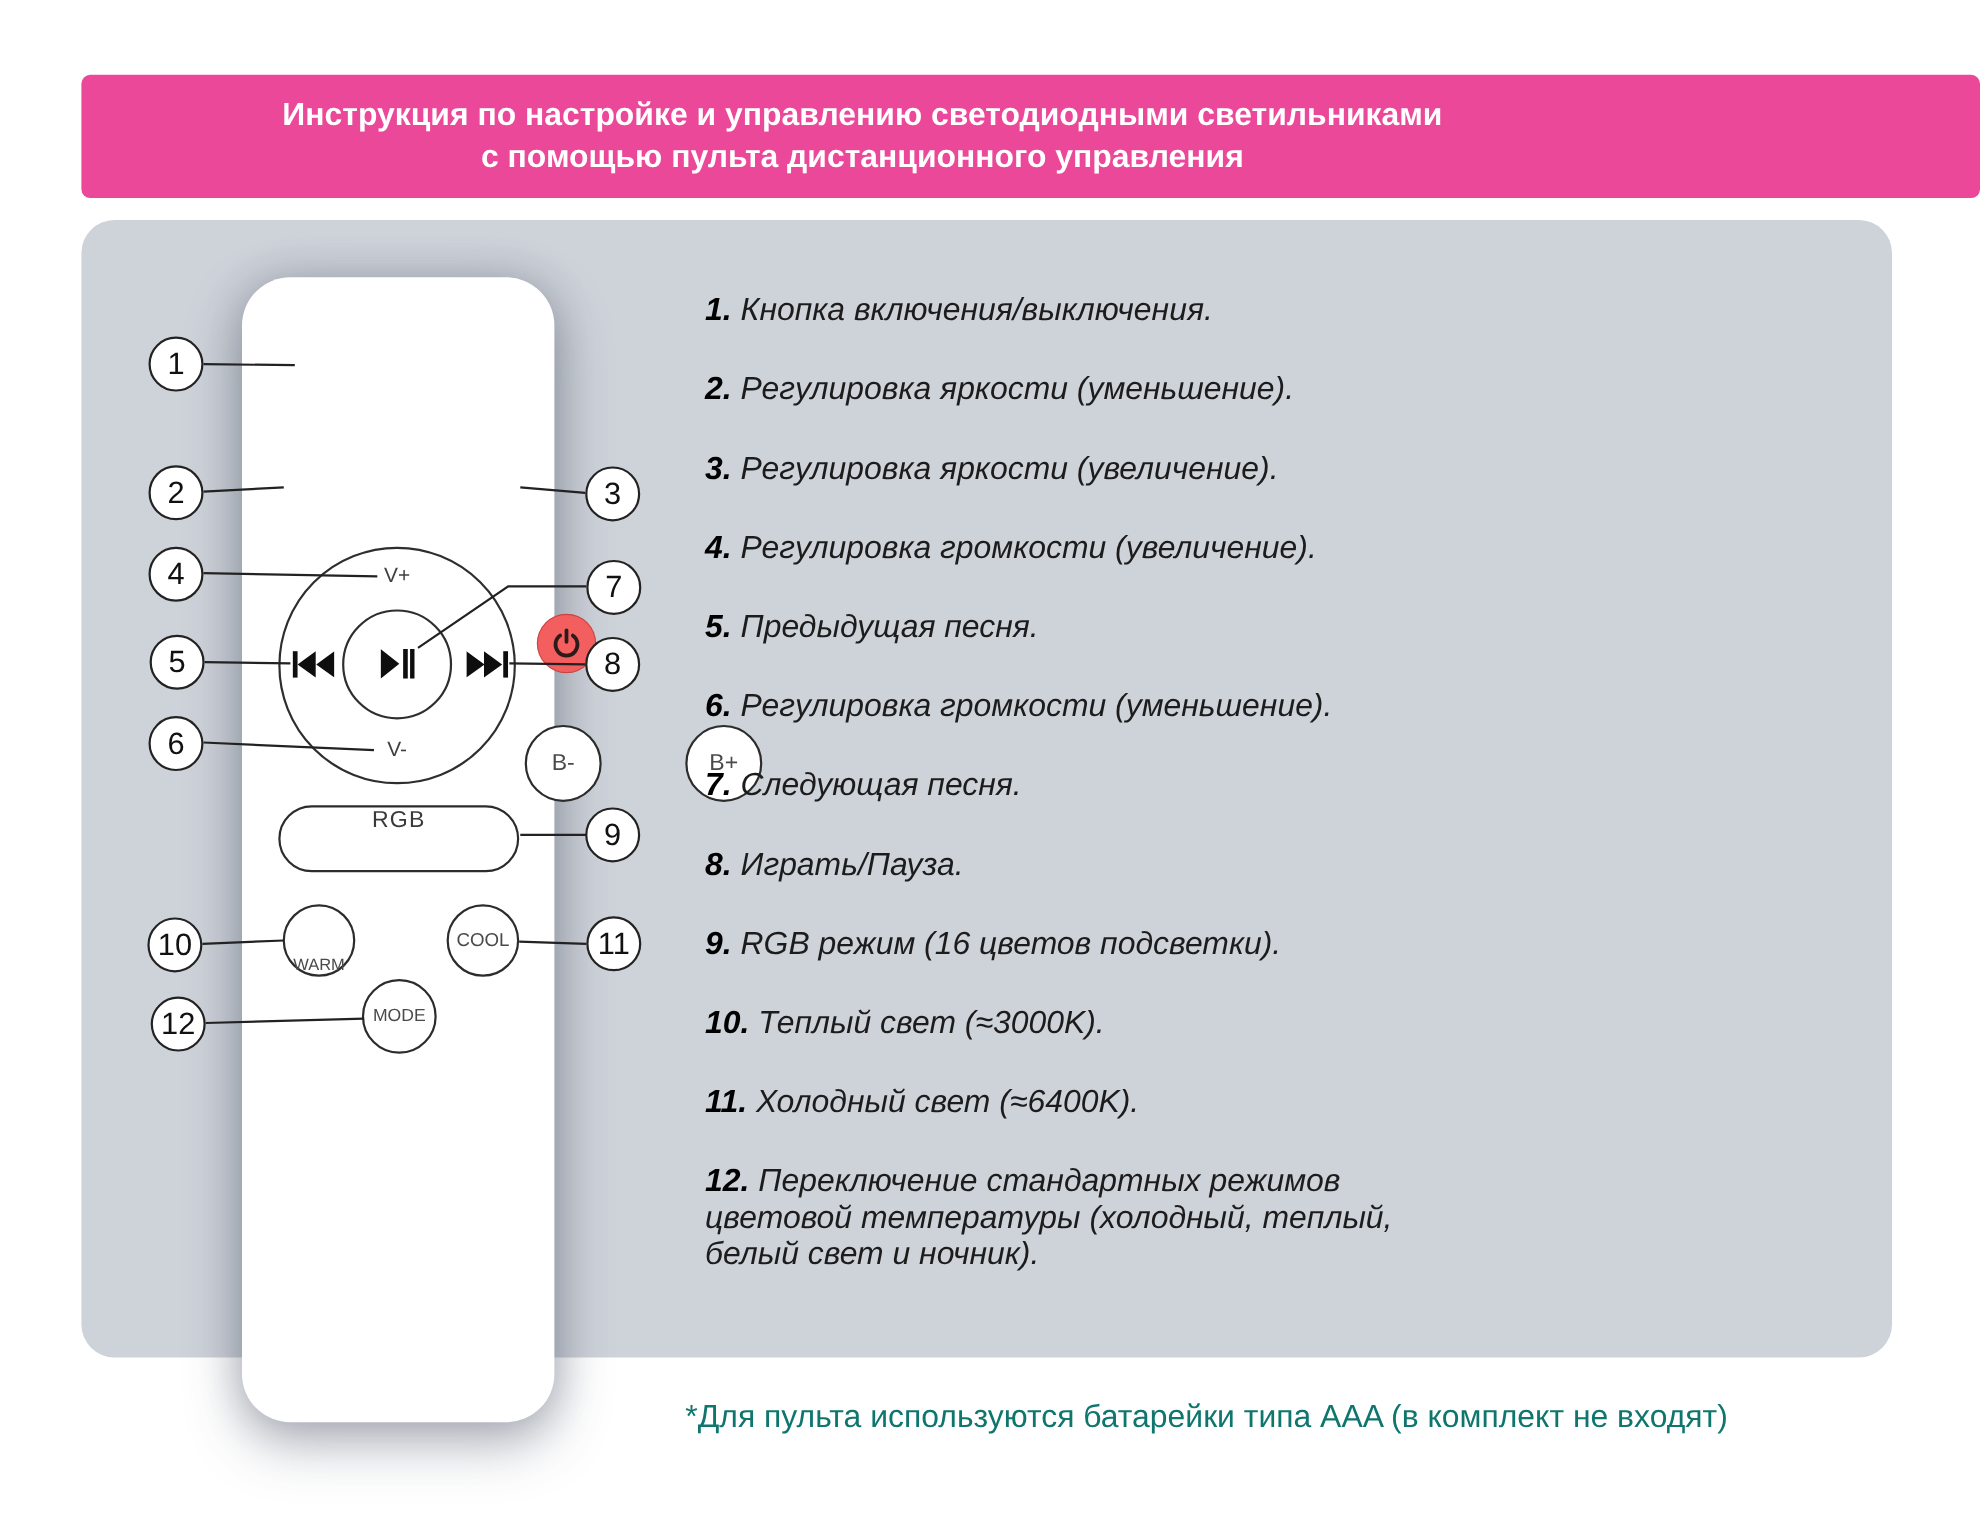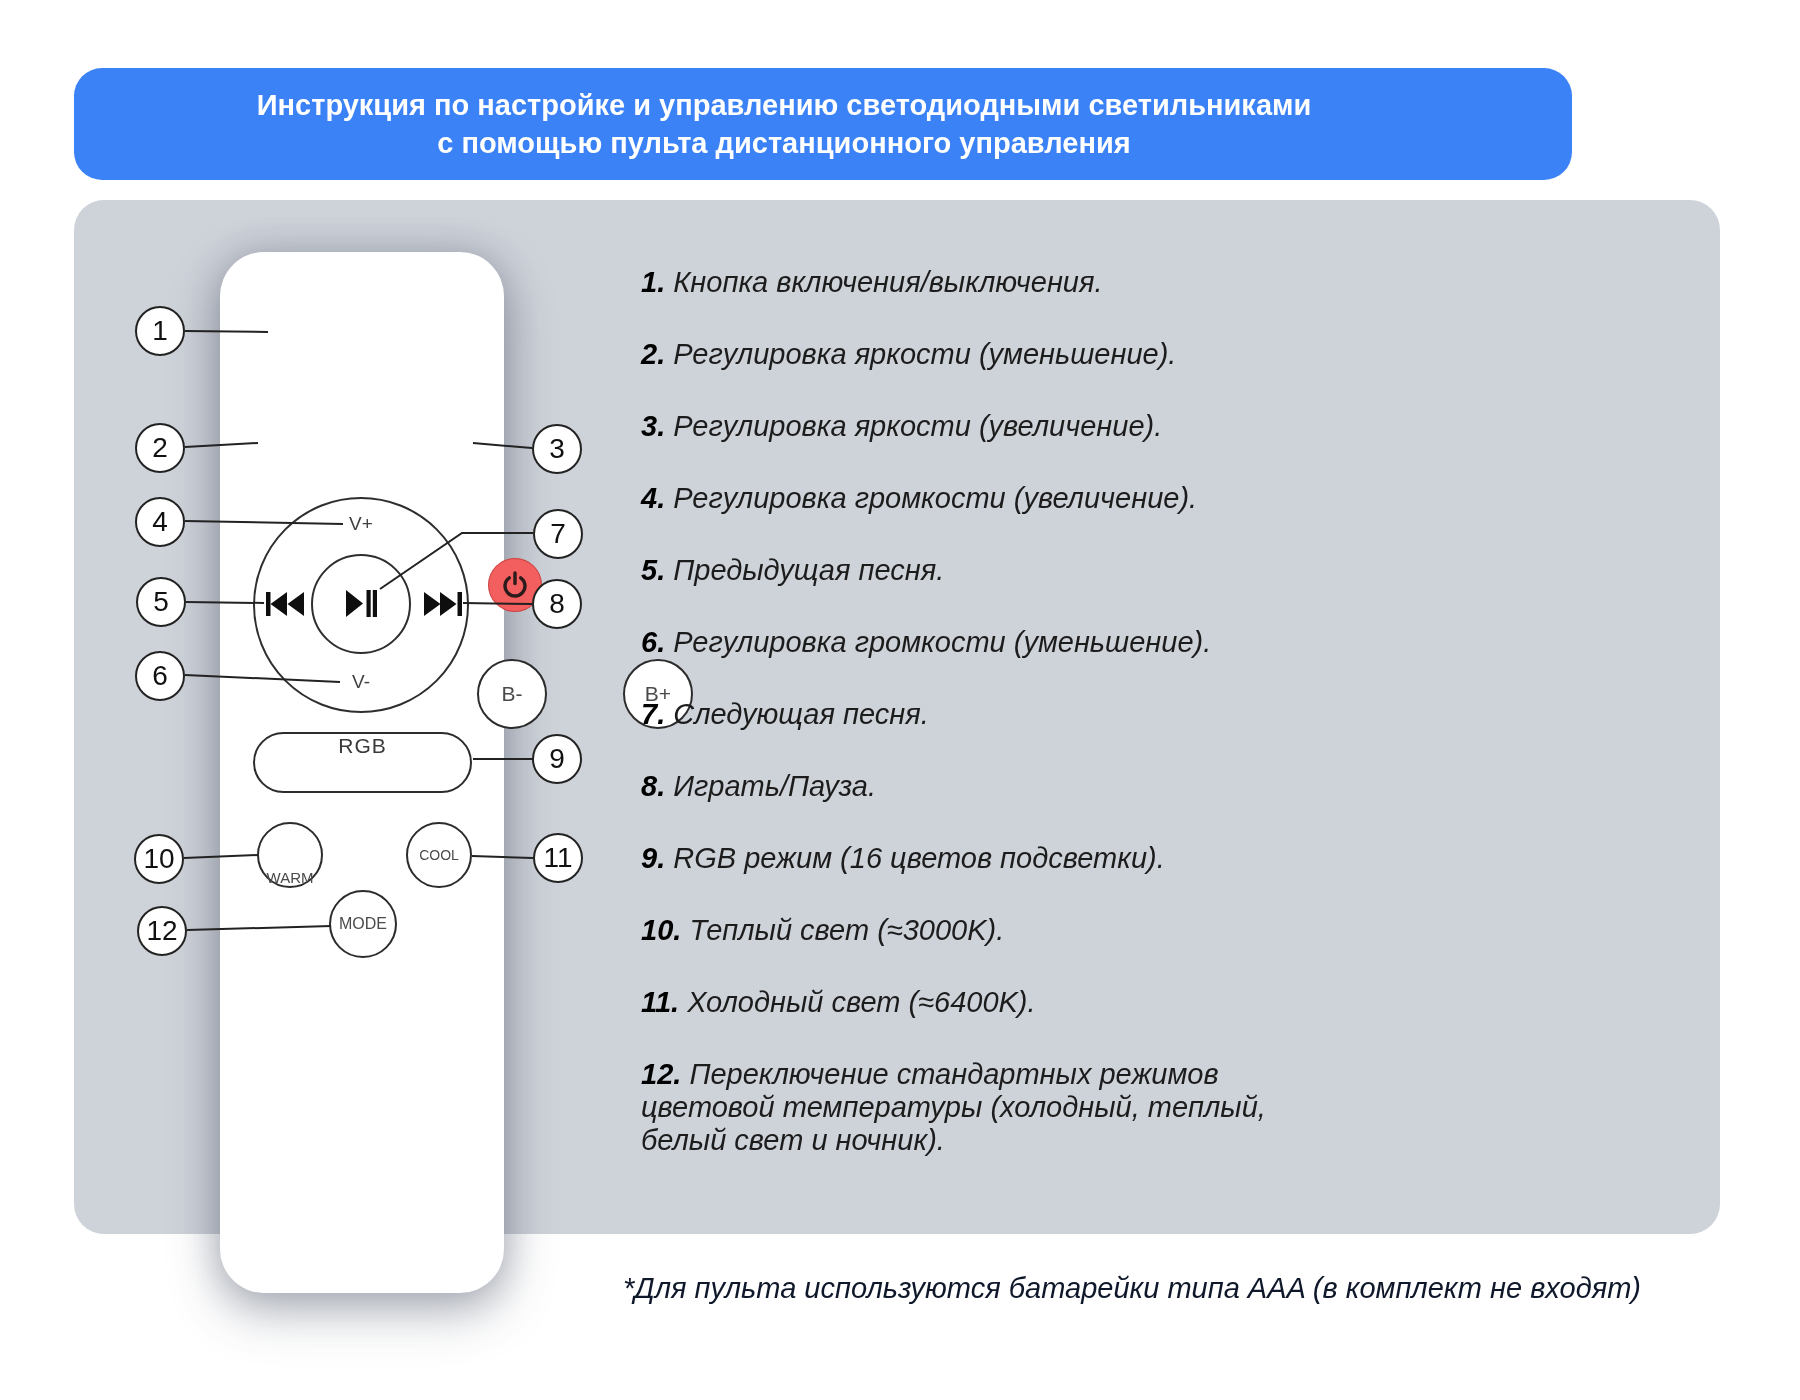--- a/index.html
+++ b/index.html
@@ -2,22 +2,22 @@
 <html><head>
 <meta charset="utf-8">
 <style>
   html,body{margin:0;padding:0;}
   body{
     width:1800px;height:1400px;position:relative;background:#ffffff;
     font-family:"Liberation Sans", sans-serif;overflow:hidden;
   }
   
   .banner{
-    position:absolute;left:74px;top:68px;width:1498px;height:112px;
-    background:#3b82f6;border-radius:28px;
+    position:absolute;left:74px;top:68px;width:1726px;height:112px;
+    background:#ec4899;border-radius:8px;
     display:flex;align-items:center;
   }
   .banner-text{
     width:1420px;text-align:center;color:#ffffff;
     font-size:29px;font-weight:bold;line-height:38px;
   }
   
   .panel{
     position:absolute;left:74px;top:200px;width:1646px;height:1034px;
     background:#ced2d9;border-radius:30px;
@@ -55,41 +55,41 @@
   .v-plus{top:513px;}
   .v-minus{top:671px;}
   .media{position:absolute;z-index:3;display:block;}
   .rgb{
     position:absolute;left:253px;top:732px;width:219px;height:61px;
     border:2px solid #2c2c2c;border-radius:31px;box-sizing:border-box;
     display:flex;justify-content:center;
     font-size:21px;letter-spacing:1px;color:#3a3a3a;background:#fff;
   }
   .warm{left:257px;top:822px;width:66px;height:66px;font-size:15px;}
-  .cool{left:406px;top:822px;width:66px;height:66px;font-size:14px;}
+  .cool{left:406px;top:822px;width:66px;height:66px;font-size:17px;}
   .mode{left:329px;top:890px;width:68px;height:68px;font-size:16px;}
   
   .callout{
     position:absolute;width:50px;height:50px;border-radius:50%;
     background:#ffffff;border:2px solid #222;box-sizing:border-box;
     display:flex;align-items:center;justify-content:center;
     font-size:28px;color:#111;z-index:6;
   }
   .lines{position:absolute;left:0;top:0;z-index:5;pointer-events:none;}
   
   .ins{
     position:absolute;left:641px;top:266px;width:760px;z-index:3;
     font-size:29px;line-height:33px;color:#1c1c1c;
   }
   .ins-item{margin:0 0 39px 0;font-style:italic;}
   .ins-item b{font-weight:bold;color:#000;}
   .ins-item span{white-space:pre-line;}
   
   .footnote{
-    position:absolute;left:623px;top:1272px;font-size:29px;color:#0f172a;z-index:3;font-style:italic;
+    position:absolute;left:623px;top:1272px;font-size:29px;color:#0f766e;z-index:3;
   }
 </style>
 </head>
 <body>
 
 <div class="banner">
   <div class="banner-text">
     <div>Инструкция по настройке и управлению светодиодными светильниками</div>
     <div>с помощью пульта дистанционного управления</div>
   </div>

